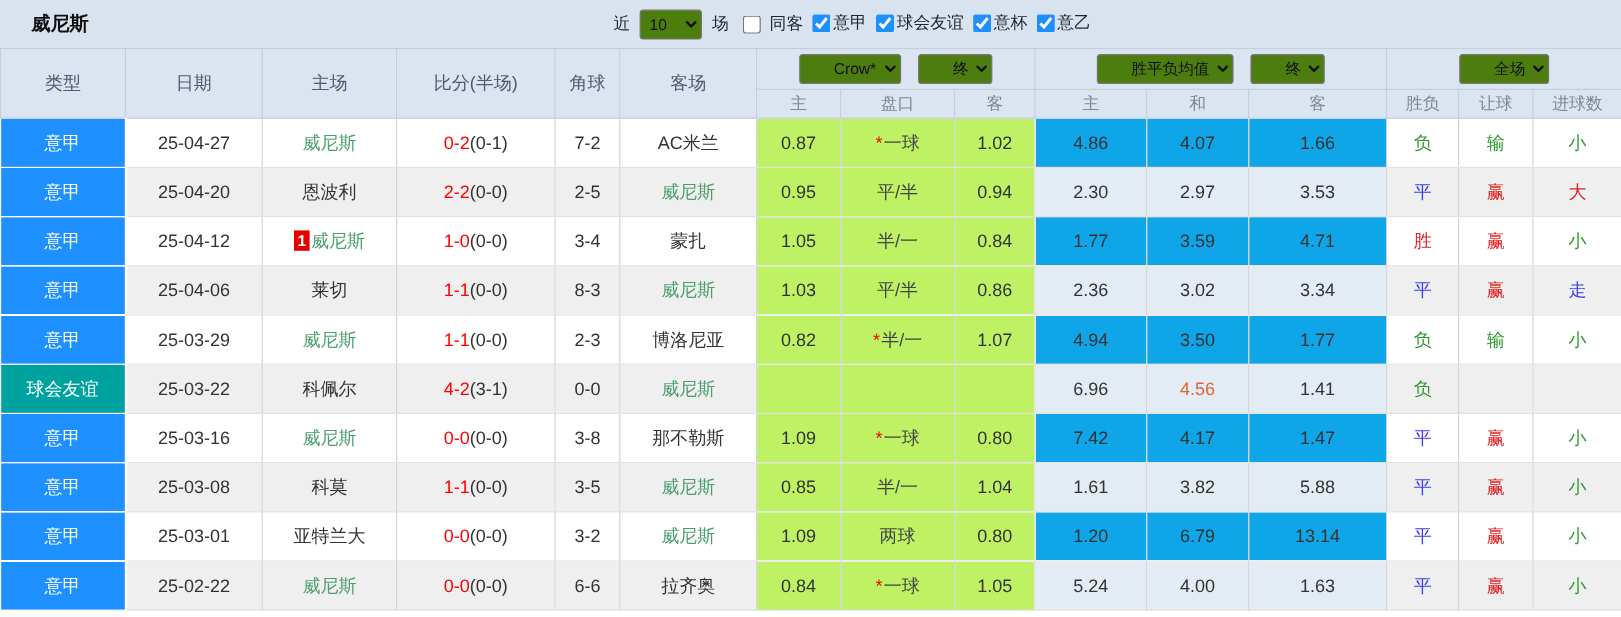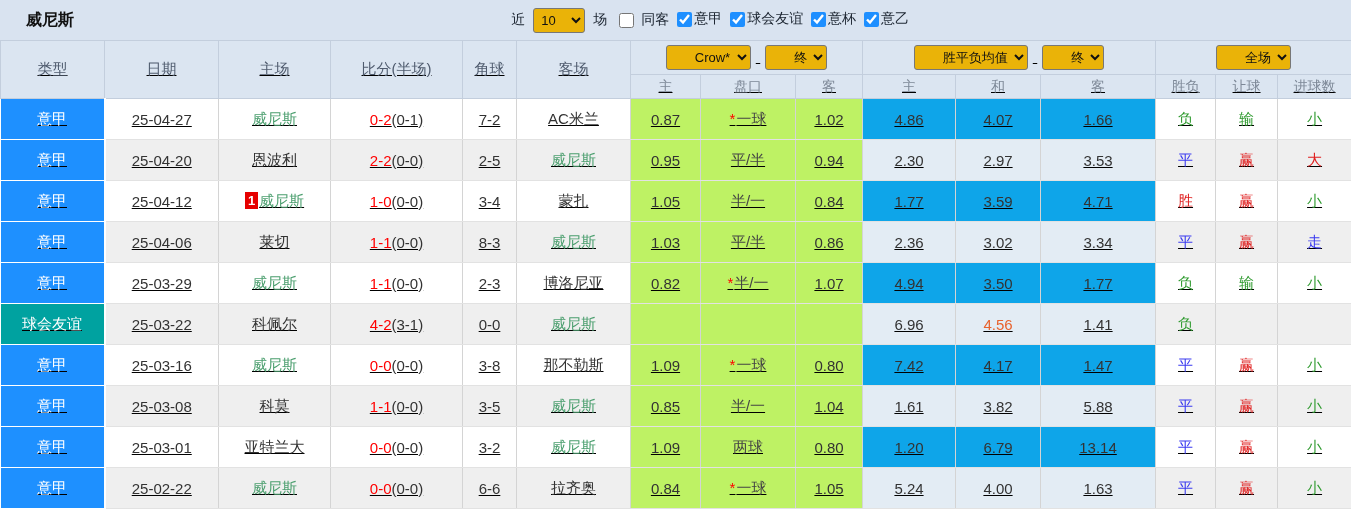--- a/index.html
+++ b/index.html
@@ -5,29 +5,29 @@
   * { box-sizing: border-box; margin: 0; padding: 0; }
   html,body { width:1351px; height:514px; overflow:hidden; background:#fff;
     font-family:"Liberation Sans","DejaVu Sans",sans-serif; }
 
   
   .topbar { width:1351px; height:40px; background:#d9e3f0; display:flex; align-items:center; }
   .team-title { font-size:16px; font-weight:bold; color:#111; padding-left:26px; }
   .controls { margin-left:auto; margin-right:442px; display:flex; align-items:center;
     font-size:14px; color:#1b2430; white-space:nowrap; }
   .controls .lbl { margin:0 4px; }
-  select { font-family:inherit; font-size:13px; height:25px; background:#eab308;
+  select { font-family:inherit; font-size:13px; height:25px; background:#4d7c0f;
     border:1px solid #777; border-radius:3px; padding:0 3px; color:#111; }
   .recent-select { width:52px; margin:0 4px; }
   input[type=checkbox]{ width:15px; height:15px; accent-color:#1e8fff; margin:0 3px 0 8px; vertical-align:-3px; }
   .league-item { display:inline-flex; align-items:center; }
   .league-item input { margin:0 2px 0 4px; }
 
   
-  table { border-collapse:collapse; table-layout:fixed; width:1351px;text-decoration:underline; }
+  table { border-collapse:collapse; table-layout:fixed; width:1351px; }
   thead th { background:#dbe5f1; border:1px solid #c3cedd; font-weight:normal; }
   thead tr.h1 th { height:34px; }
   thead tr.h2 th { height:24px; font-size:14px; color:#7d8897; }
   th.main-col { font-size:15px; color:#4f5b6e; }
   .hdr-selects { text-align:center; }
   .hdr-selects select { margin:0 5px;padding-left:24px; }
 
   tbody td { height:41px; text-align:center; font-size:15px; color:#333;
     border-right:1px solid #d4d4d4; border-bottom:1px solid #e2e2e2; overflow:hidden; }
   tr.odd  td { background:#ffffff; }

